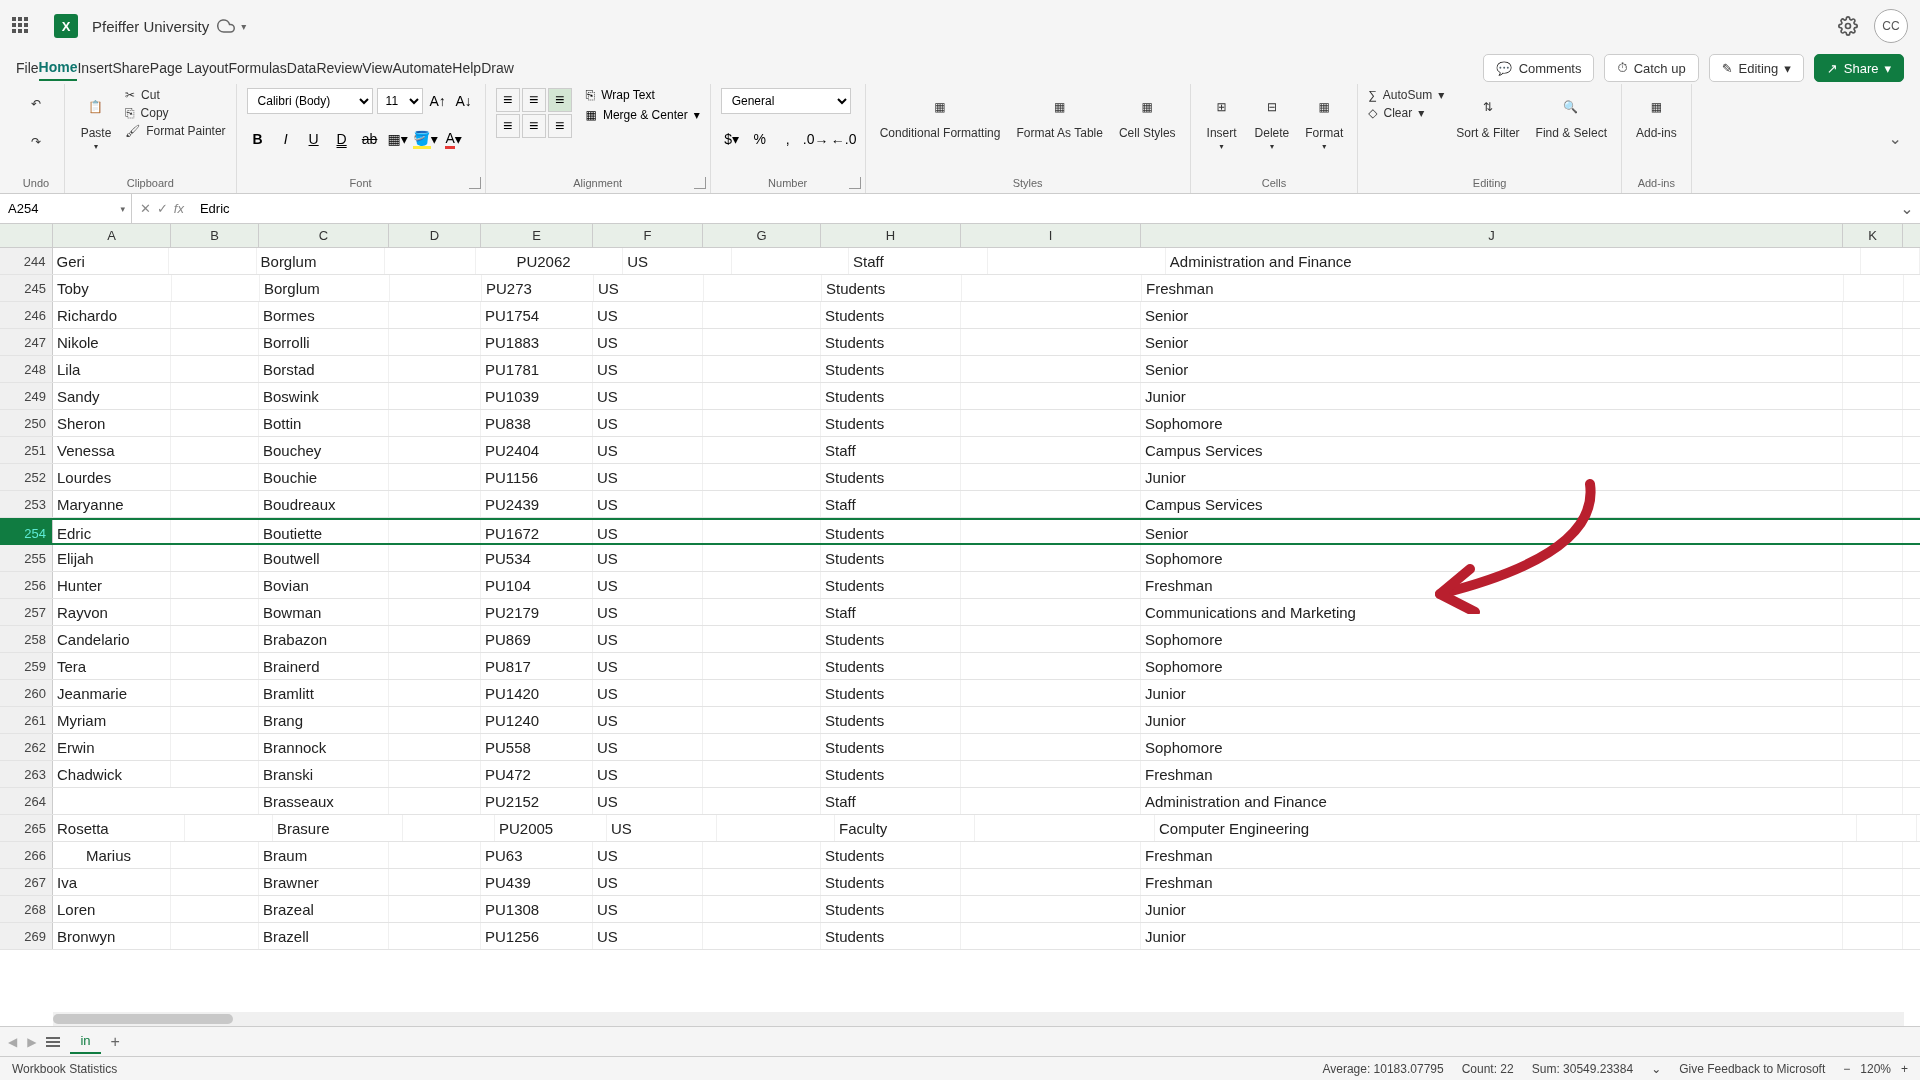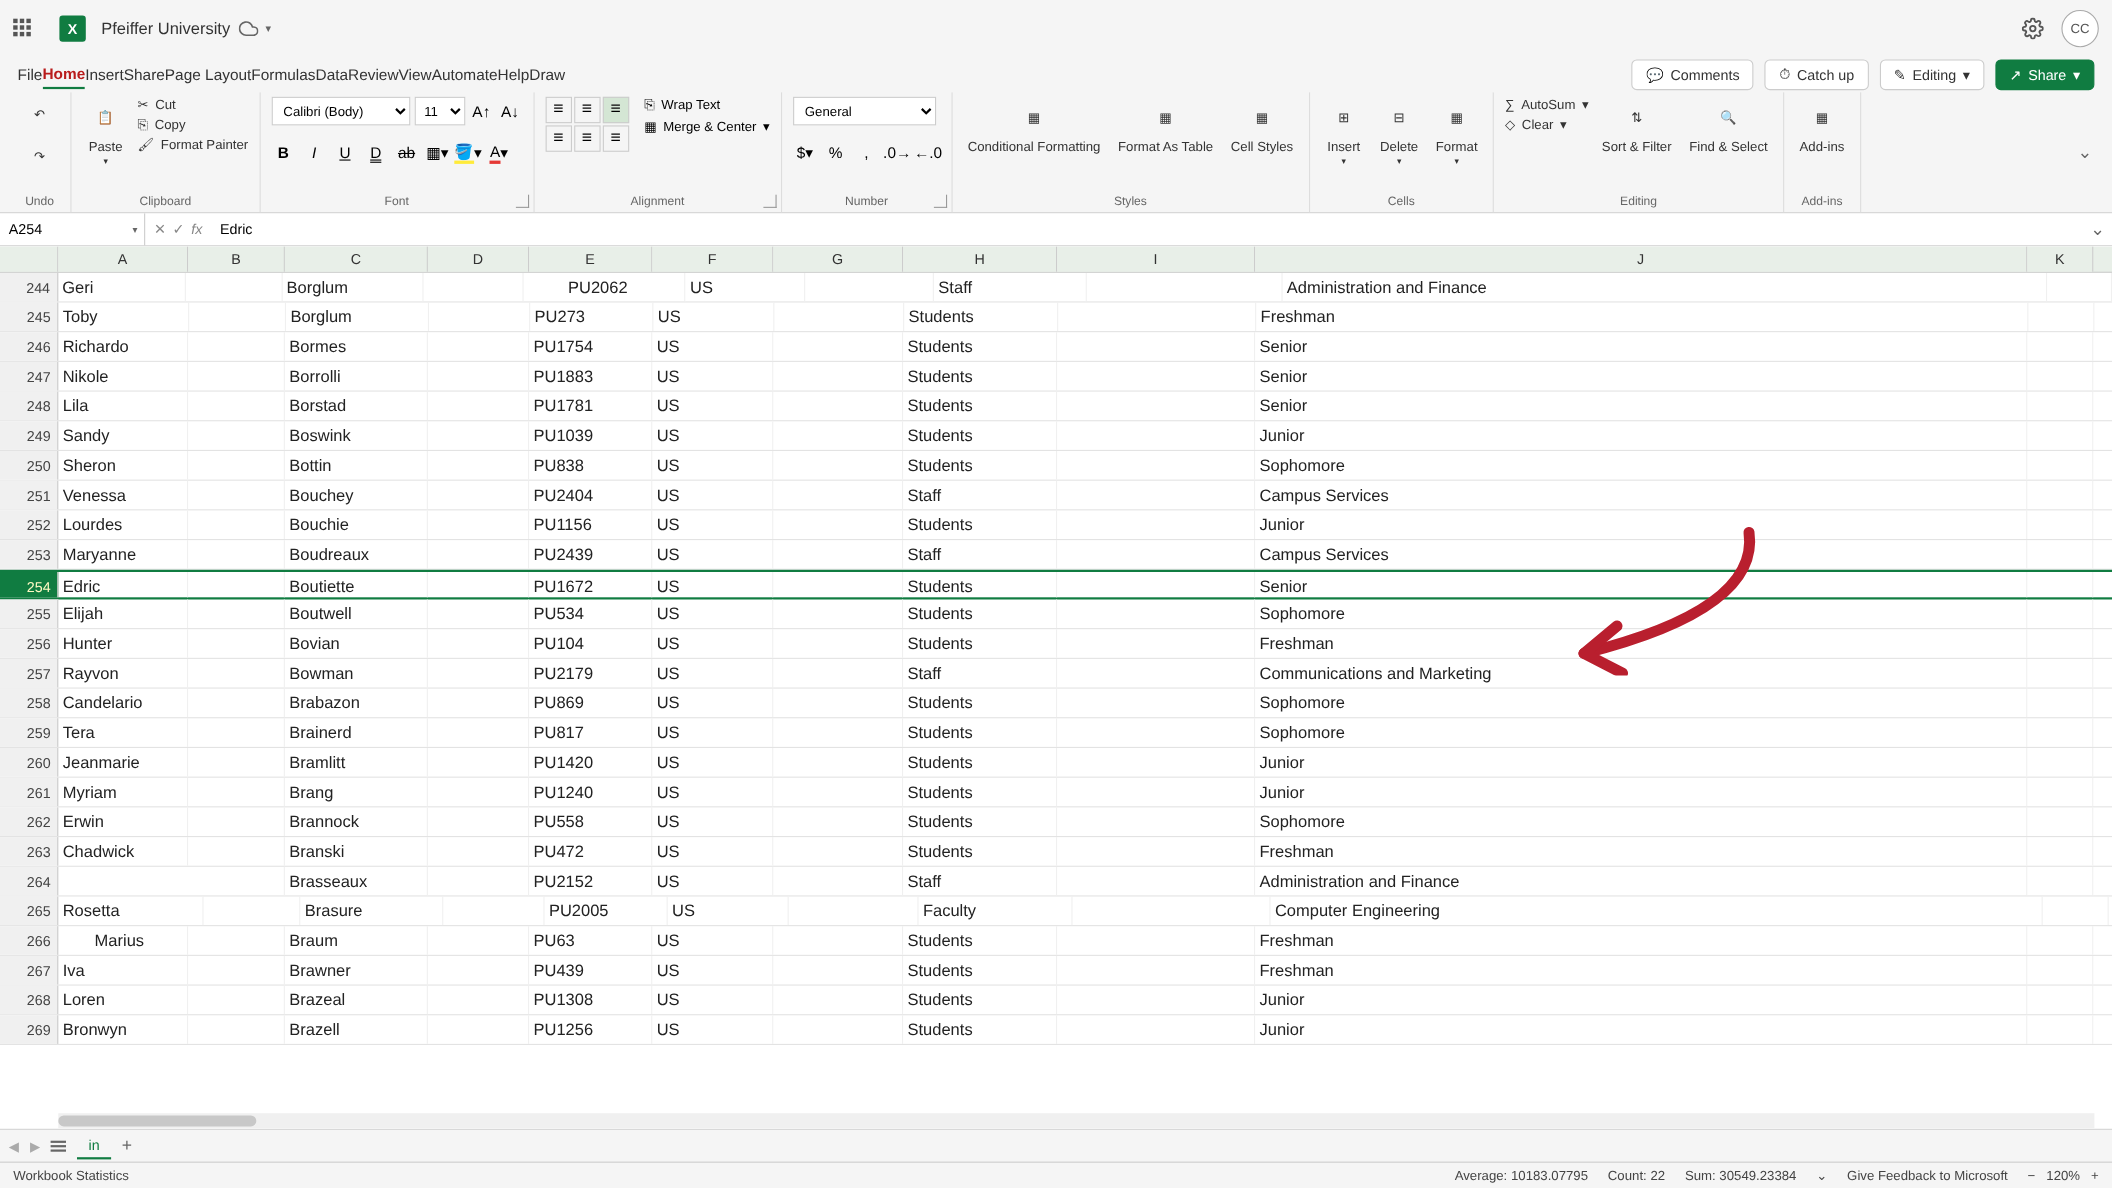--- a/index.html
+++ b/index.html
@@ -11,21 +11,21 @@
 .doc-title { font-size: 15px; color: #333; margin-right: 8px; }
 .cloud-icon { width: 18px; height: 18px; color: #666; margin-right: 6px; }
 .chev { font-size: 10px; color: #666; cursor: pointer; }
 .search-box { width: 520px; height: 34px; background: #fff; border: 1px solid #ccc; border-radius: 5px; display: flex; align-items: center; padding: 0 14px; margin: 0 auto; color: #888; font-size: 14px; }
 .search-box svg { margin-right: 12px; }
 .title-right { margin-left: auto; display: flex; align-items: center; gap: 16px; }
 .gear { cursor: pointer; }
 .avatar { width: 34px; height: 34px; border-radius: 50%; border: 1px solid #aaa; display: flex; align-items: center; justify-content: center; font-size: 12px; color: #555; background: #fff; }
 .menubar { height: 32px; display: flex; align-items: center; padding: 0 16px; font-size: 14px; color: #333; }
 .menu-item { cursor: pointer; padding: 4px 0; }
-.menu-item.active { font-weight: 600; border-bottom: 2px solid #107c41; color: #b91c1c; }
+.menu-item.active { font-weight: 600; border-bottom: 2px solid #107c41; color: #0f766e; }
 .menu-right { margin-left: auto; display: flex; gap: 10px; }
 .pill { border: 1px solid #ccc; border-radius: 5px; padding: 5px 12px; font-size: 13px; display: flex; align-items: center; gap: 6px; background: #fff; cursor: pointer; }
 .pill.share { background: #107c41; color: #fff; border-color: #107c41; }
 .ribbon { height: 110px; background: #f5f5f5; border-bottom: 1px solid #ccc; display: flex; align-items: stretch; padding: 0 8px; }
 .rgroup { border-right: 1px solid #ddd; padding: 4px 10px 0; display: flex; flex-direction: column; position: relative; }
 .rgroup-body { flex: 1; display: flex; align-items: flex-start; gap: 8px; }
 .rgroup-label { font-size: 11px; color: #666; text-align: center; padding: 2px 0 4px; }
 .btn-v { display: flex; flex-direction: column; align-items: center; gap: 2px; font-size: 12px; color: #333; cursor: pointer; padding: 2px 4px; }
 .btn-v .icn { width: 28px; height: 28px; display:flex; align-items:center; justify-content:center; }
 .btn-v .icn.big { width: 34px; height: 34px; }
@@ -47,21 +47,21 @@
 .fx-input { flex:1; padding:0 8px; font-size:13px; }
 .fx-expand { width:26px; text-align:center; color:#666; cursor:pointer; }
 .grid-wrap { position:relative; height: calc(1080px - 52px - 32px - 110px - 30px - 30px - 24px); overflow:hidden; background:#fff; }
 .col-headers { display:flex; height:24px; background:#e8efe8; border-bottom:1px solid #ccc; position:sticky; top:0; }
 .corner { width:53px; border-right:1px solid #ccc; background:#e8efe8; }
 .ch { border-right:1px solid #ccc; text-align:center; font-size:13px; color:#333; line-height:24px; background:#e8efe8; }
 .row { display:flex; height:27px; border-bottom:1px solid #e3e3e3; font-size:15px; color:#222; }
 .rh { width:53px; text-align:right; padding-right:6px; font-size:13px; color:#444; border-right:1px solid #ccc; background:#f0f0f0; line-height:27px; }
 .cell { border-right:1px solid #f0f0f0; padding:0 4px; line-height:27px; overflow:hidden; white-space:nowrap; }
 .row.sel { border-top:2px solid #107c41; border-bottom:2px solid #107c41; height:27px; }
-.row.sel .rh { background:#107c41; color:#fef9c3; }
+.row.sel .rh { background:#107c41; color:#5eead4; }
 .row.sel .cell:first-of-type { outline:2px solid #107c41; outline-offset:-2px; background:#fff; }
 .scroll-track { position:absolute; bottom:0; left:53px; right:16px; height:14px; background:#f0f0f0; }
 .scroll-thumb { position:absolute; left:0; width:180px; height:10px; top:2px; background:#c8c8c8; border-radius:5px; }
 .sheet-tabs { height:30px; background:#f5f5f5; border-top:1px solid #ccc; display:flex; align-items:center; padding:0 8px; gap:10px; }
 .nav-arrow { color:#aaa; cursor:pointer; font-size:12px; }
 .hamb { display:flex; flex-direction:column; gap:2px; cursor:pointer; }
 .hamb span { width:14px; height:2px; background:#666; }
 .sheet-tab { padding:4px 10px; font-size:13px; border-bottom:2px solid #107c41; color:#107c41; cursor:pointer; }
 .add-sheet { font-size:16px; color:#666; cursor:pointer; }
 .status-bar { height:24px; background:#f5f5f5; border-top:1px solid #ccc; display:flex; align-items:center; padding:0 12px; font-size:12px; color:#444; }

